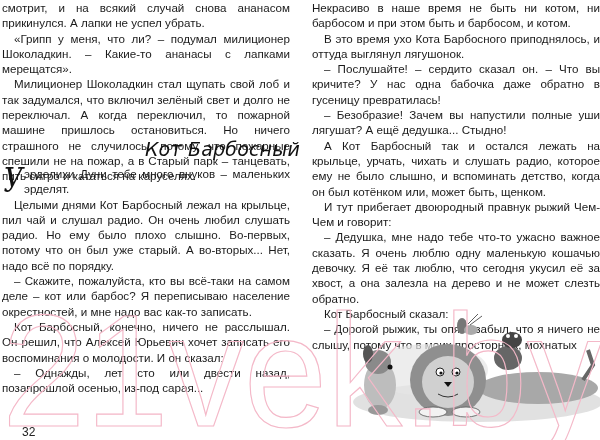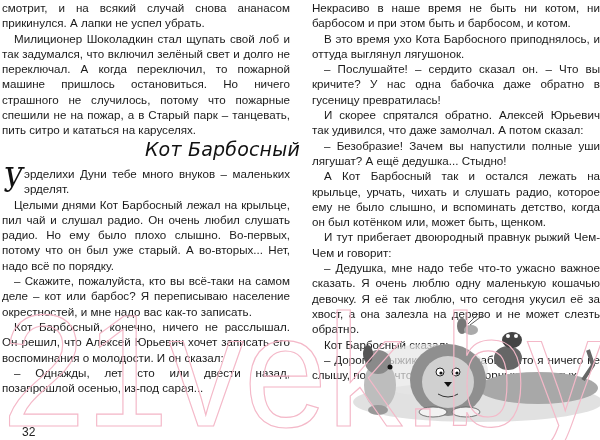--- a/index.html
+++ b/index.html
@@ -23,20 +23,21 @@
   .right-text { position:absolute; left:2px; top:0; width:288px; }
   .illustration { position:absolute; left:338px; top:310px; width:262px; height:120px; }
   .watermark { position:absolute; left:-8px; top:298px; width:620px; height:145px; pointer-events:none; }
 </style>
 </head>
 <body>
 
 <div class="page page-left">
   <div class="left-top text">
     <p class="para noindent">смотрит, и на всякий случай снова ананасом прикинулся. А лапки не успел убрать.</p>
+    <p class="para">«Грипп у меня, что ли? – подумал милиционер Шоколадкин. – Какие-то ананасы с лапками мерещатся».</p>
     <p class="para">Милиционер Шоколадкин стал щупать свой лоб и так задумался, что включил зелёный свет и долго не переключал. А когда переключил, то пожарной машине пришлось остановиться. Но ничего страшного не случилось, потому что пожарные спешили не на пожар, а в Старый парк – танцевать, пить ситро и кататься на каруселях.</p>
   </div>
 
   <div class="title">Кот Барбосный</div>
 
   <div class="dropcap">У</div>
 
   <div class="left-after text">
     <p class="para noindent first-lines">эрделихи Дуни тебе много внуков – маленьких эрделят.</p>
     <p class="para">Целыми днями Кот Барбосный лежал на крыльце, пил чай и слушал радио. Он очень любил слушать радио. Но ему было плохо слышно. Во-первых, потому что он был уже старый. А во-вторых... Нет, надо всё по порядку.</p>
@@ -47,21 +48,20 @@
   </div>
 
   <div class="page-number">32</div>
 </div>
 
 <div class="page page-right">
   <div class="right-text text">
     <p class="para noindent">Некрасиво в наше время не быть ни котом, ни барбосом и при этом быть и барбосом, и котом.</p>
     <p class="para">В это время ухо Кота Барбосного приподнялось, и оттуда выглянул лягушонок.</p>
     <p class="para">– Послушайте! – сердито сказал он. – Что вы кричите? У нас одна бабочка даже обратно в гусеницу превратилась!</p>
-    <p class="para">И скорее спрятался обратно. Алексей Юрьевич так удивился, что даже замолчал. А потом сказал:</p>
     <p class="para">– Безобразие! Зачем вы напустили полные уши лягушат? А ещё дедушка... Стыдно!</p>
     <p class="para">А Кот Барбосный так и остался лежать на крыльце, урчать, чихать и слушать радио, которое ему не было слышно, и вспоминать детство, когда он был котёнком или, может быть, щенком.</p>
     <p class="para">И тут прибегает двоюродный правнук рыжий Чем-Чем и говорит:</p>
     <p class="para">– Дедушка, мне надо тебе что-то ужасно важное сказать. Я очень люблю одну маленькую кошачью девочку. Я её так люблю, что сегодня укусил её за хвост, а она залезла на дерево и не может слезть обратно.</p>
     <p class="para">Кот Барбосный сказал:</p>
     <p class="para">– Дорогой рыжик, ты опять забыл, что я ничего не слышу, потому что в моих просторных, мохнатых</p>
   </div>
 </div>
 
 <svg class="illustration" viewBox="0 0 262 120" xmlns="http://www.w3.org/2000/svg">

